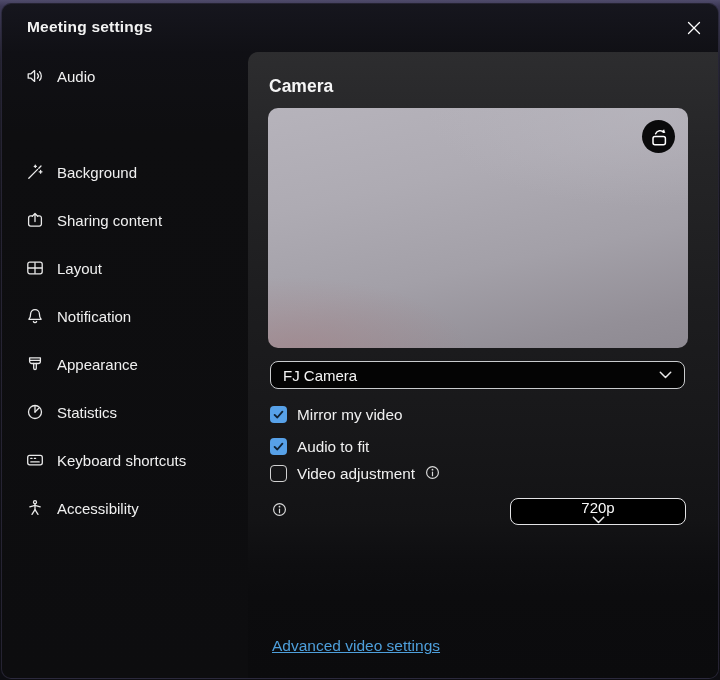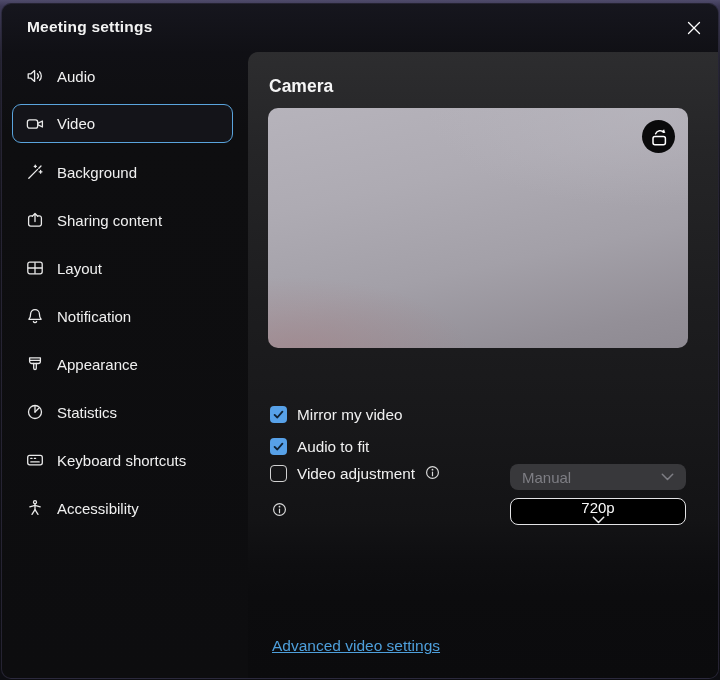--- a/index.html
+++ b/index.html
@@ -84,29 +84,20 @@
     <span class="nav-icon">
       <svg width="18" height="18" viewBox="0 0 18 18" fill="none" stroke="currentColor" stroke-width="1.3" stroke-linejoin="round" stroke-linecap="round">
         <path d="M2.2 6.8 H5 L8.6 3.6 V14.4 L5 11.2 H2.2 Z"></path>
         <path d="M11.4 6.7 A3.3 3.3 0 0 1 11.4 11.3"></path>
         <path d="M13.6 4.8 A6 6 0 0 1 13.6 13.2"></path>
       </svg>
     </span>
     <span>Audio</span>
   </div>
 
-  <div class="nav-item selected" style="top:100px">
-    <span class="nav-icon">
-      <svg width="18" height="18" viewBox="0 0 18 18" fill="none" stroke="currentColor" stroke-width="1.3" stroke-linejoin="round" stroke-linecap="round">
-        <rect x="1.4" y="4.9" width="10.3" height="8.2" rx="2.2"></rect>
-        <path d="M11.7 8.4 L16.4 6 V12 L11.7 9.6"></path>
-      </svg>
-    </span>
-    <span>Video</span>
-  </div>
 
   <div class="nav-item" style="top:144px">
     <span class="nav-icon">
       <svg width="18" height="18" viewBox="0 0 18 18" fill="none" stroke="currentColor" stroke-width="1.3" stroke-linecap="round">
         <path d="M2.8 15.2 L11.6 6.4"></path>
         <path d="M12.8 5.2 L15 3"></path>
         <path d="M14.6 7.4 V10.2 M13.2 8.8 H16"></path>
         <path d="M9.3 2.2 V4.4 M8.2 3.3 H10.4"></path>
       </svg>
     </span>
@@ -197,20 +188,28 @@
         <span>
           <svg width="26" height="26" viewBox="0 0 26 26" fill="none" stroke="#ffffff" stroke-width="1.5" stroke-linejoin="round" stroke-linecap="round">
             <rect x="7" y="12.6" width="12.4" height="8.2" rx="2"></rect>
             <path d="M9.6 9.8 C11 6.4 15.4 5.6 17.7 8.3"></path>
             <path d="M19.3 8.9 L18.1 5.3 L15.3 8.1 Z" fill="#ffffff" stroke="none"></path>
           </svg>
         </span>
       </button>
     </div>
 
+    <div class="select camera-select">
+      <span>FJ Camera</span>
+      <span class="chev">
+        <svg width="13" height="8" viewBox="0 0 13 8" fill="none" stroke="currentColor" stroke-width="1.5" stroke-linecap="round" stroke-linejoin="round">
+          <path d="M1.3 1.3 L6.5 6.5 L11.7 1.3"></path>
+        </svg>
+      </span>
+    </div>
 
     <div class="row" style="left:22px;top:354px">
       <span class="checkbox checked">
         <svg width="13" height="13" viewBox="0 0 17 17" fill="none" stroke="#102234" stroke-width="2.4" stroke-linecap="round" stroke-linejoin="round">
           <path d="M3.4 9 L7 12.4 L13.6 4.8"></path>
         </svg>
       </span>
       <span>Mirror my video</span>
     </div>
 
@@ -228,28 +227,20 @@
       <span>Video adjustment</span>
       <span class="info">
         <svg width="15" height="15" viewBox="0 0 15 15" fill="none" stroke="currentColor" stroke-width="1.2" stroke-linecap="round">
           <circle cx="7.5" cy="7.5" r="5.9"></circle>
           <path d="M7.5 7.1 V10.7"></path>
           <circle cx="7.5" cy="4.7" r="0.9" fill="currentColor" stroke="none"></circle>
         </svg>
       </span>
     </div>
 
-    <div class="select dd-manual">
-      <span>Manual</span>
-      <span class="chev">
-        <svg width="13" height="8" viewBox="0 0 13 8" fill="none" stroke="currentColor" stroke-width="1.5" stroke-linecap="round" stroke-linejoin="round">
-          <path d="M1.3 1.3 L6.5 6.5 L11.7 1.3"></path>
-        </svg>
-      </span>
-    </div>
 
     <div class="row" style="left:24px;top:450px;gap:8px">
       <span class="info">
         <svg width="15" height="15" viewBox="0 0 15 15" fill="none" stroke="currentColor" stroke-width="1.2" stroke-linecap="round">
           <circle cx="7.5" cy="7.5" r="5.9"></circle>
           <path d="M7.5 7.1 V10.7"></path>
           <circle cx="7.5" cy="4.7" r="0.9" fill="currentColor" stroke="none"></circle>
         </svg>
       </span>
     </div>

